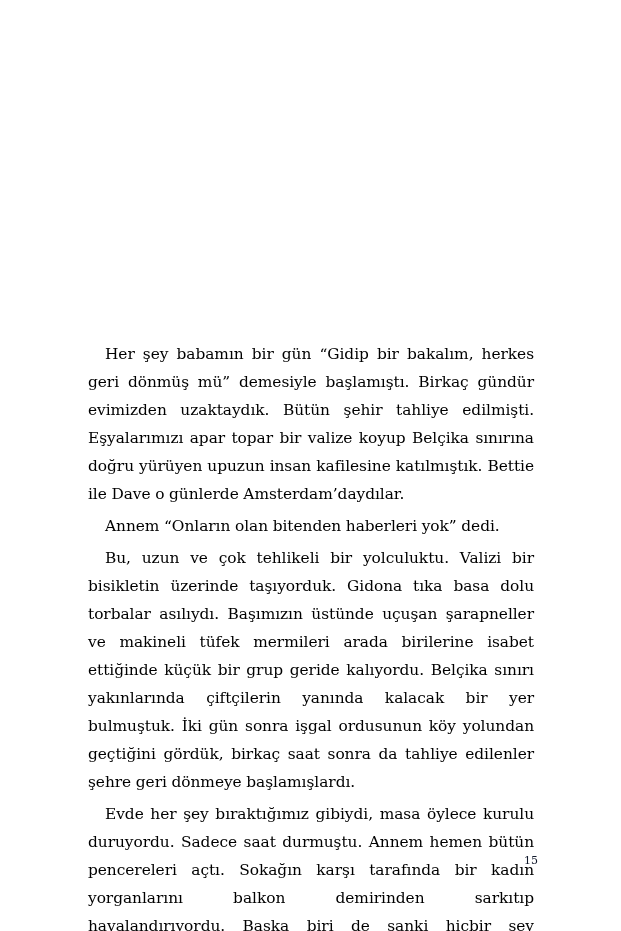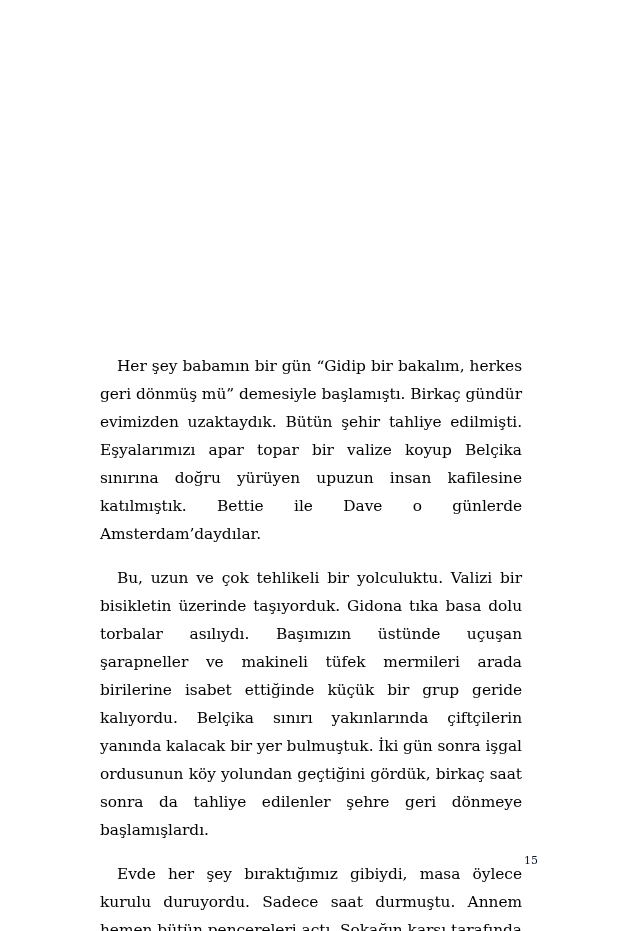--- a/index.html
+++ b/index.html
@@ -17,21 +17,21 @@
     overflow: hidden;
     box-sizing: border-box;
   }
   .text-block {
     position: absolute;
     left: 84px;
     top: 336px;
     width: 454px;
   }
   .para {
-    margin: 16px;
+    margin: 4px;
     padding: 0;
     font-family: "DejaVu Serif", "Liberation Serif", serif;
     font-size: 15.4px;
     line-height: 28px;
     color: #000000;
     text-align: justify;
     text-justify: inter-word;
     text-indent: 17px;
     hyphens: manual;
     -webkit-hyphens: manual;
@@ -53,19 +53,20 @@
     color: #0f172a;
   }
 </style>
 </head>
 <body>
 
 <div class="page">
 
   <div class="text-block">
     <p class="para">Her şey babamın bir gün “Gidip bir bakalım, herkes geri dönmüş mü” demesiyle başlamıştı. Birkaç gündür evimizden uzaktaydık. Bütün şehir tahliye edilmişti. Eşyalarımızı apar topar bir valize koyup Belçika sınırına doğru yürüyen upuzun insan kafilesine katılmıştık. Bettie ile Dave o günlerde Amsterdam’daydılar.</p>
+    <p class="para">Annem “Onların olan bitenden haberleri yok” dedi.</p>
     <p class="para">Bu, uzun ve çok tehlikeli bir yolculuktu. Valizi bir bisikletin üzerinde taşıyorduk. Gidona tıka basa dolu torbalar asılıydı. Başımızın üstünde uçuşan şarapneller ve makineli tüfek mermileri arada birilerine isabet ettiğinde küçük bir grup geride kalıyordu. Belçika sınırı yakınlarında çiftçilerin yanında kalacak bir yer bulmuştuk. İki gün sonra işgal ordusunun köy yolundan geçtiğini gördük, birkaç saat sonra da tahliye edilenler şehre geri dönmeye başlamışlardı.</p>
     <p class="para">Evde her şey bıraktığımız gibiydi, masa öylece kurulu duruyordu. Sadece saat durmuştu. Annem hemen bütün pencereleri açtı. Sokağın karşı tarafında bir kadın yorganlarını balkon demirinden sarkıtıp havalandırıyordu. Başka biri de sanki hiçbir şey olmamışçasına halılarının tozunu çırpıyordu.</p>
   </div>
 
   <div class="page-number">15</div>
 
 </div>
 
 </body></html>

